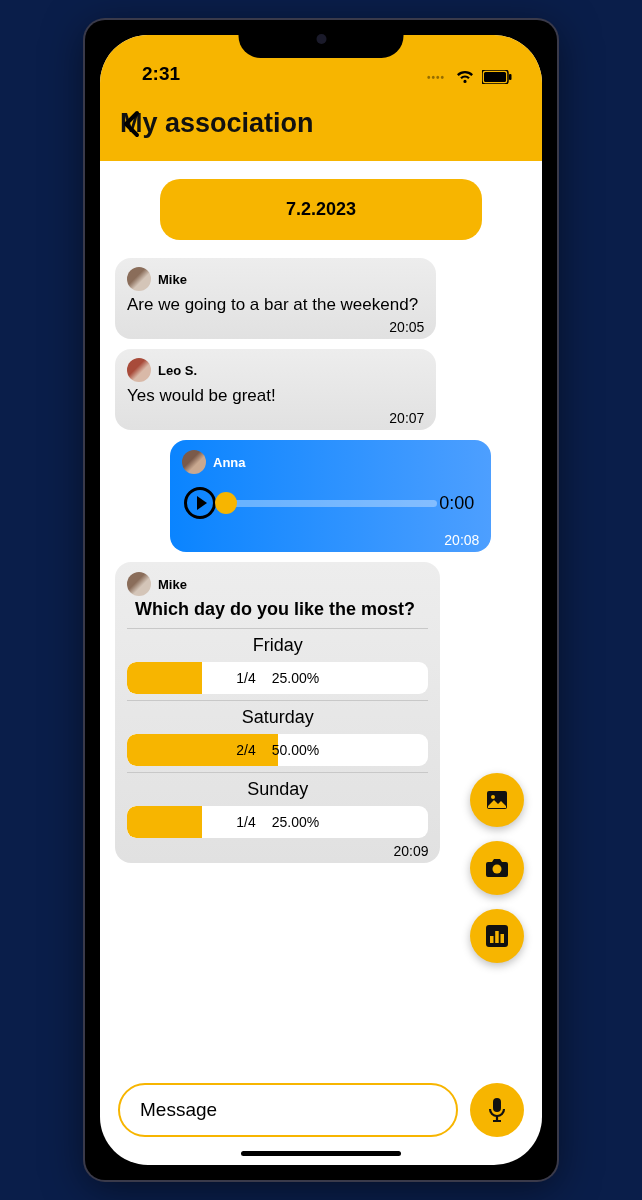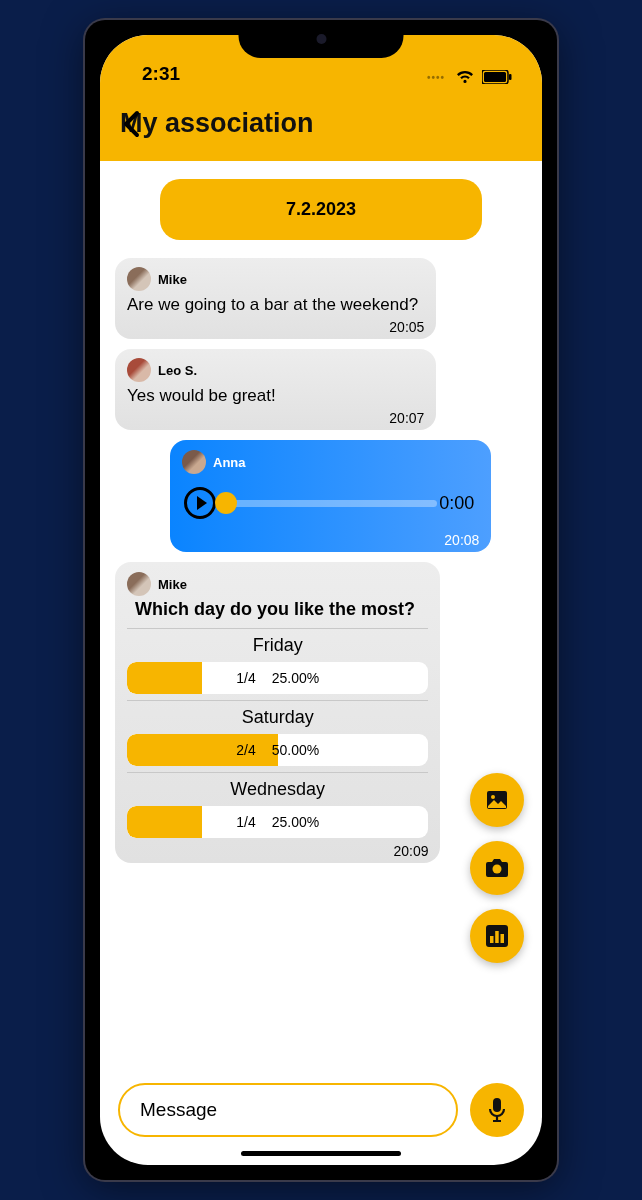--- a/index.html
+++ b/index.html
@@ -313,21 +313,21 @@
         <div class="poll-opt-label">Saturday</div>
         <div class="poll-bar">
           <div class="poll-fill" style="width:50%"></div>
           <div class="poll-text">
             <span>2/4</span>
             <span>50.00%</span>
           </div>
         </div>
         <hr>
 
-        <div class="poll-opt-label">Wednesday</div>
+        <div class="poll-opt-label">Sunday</div>
         <div class="poll-bar">
           <div class="poll-fill" style="width:25%"></div>
           <div class="poll-text">
             <span>1/4</span>
             <span>25.00%</span>
           </div>
         </div>
         <div class="msg-time">20:09</div>
       </div>
 

